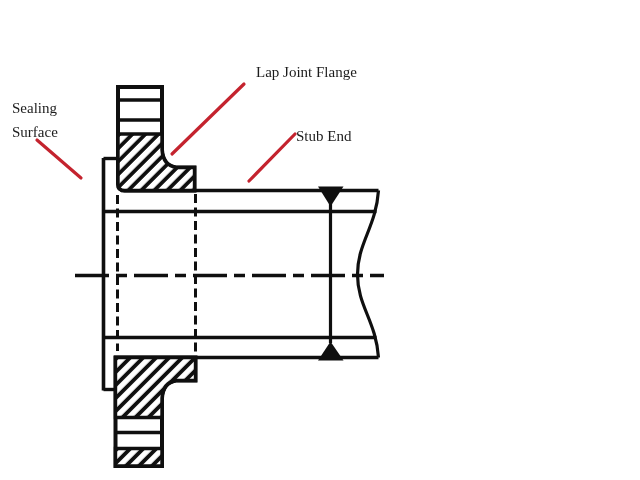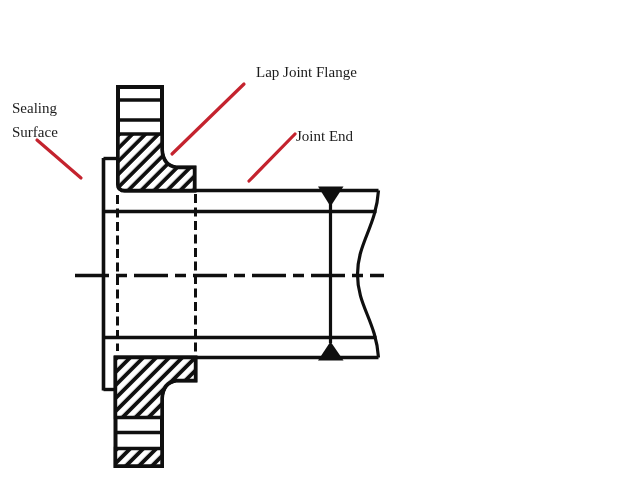--- a/index.html
+++ b/index.html
@@ -91,15 +91,15 @@
     </g>
   </svg>
 
   <div class="label label-lap">Lap Joint Flange</div>
 
   <div class="label label-seal">
     <div>Sealing</div>
     <div>Surface</div>
   </div>
 
-  <div class="label label-stub">Joint End</div>
+  <div class="label label-stub">Stub End</div>
 
 </div>
 
 </body></html>

